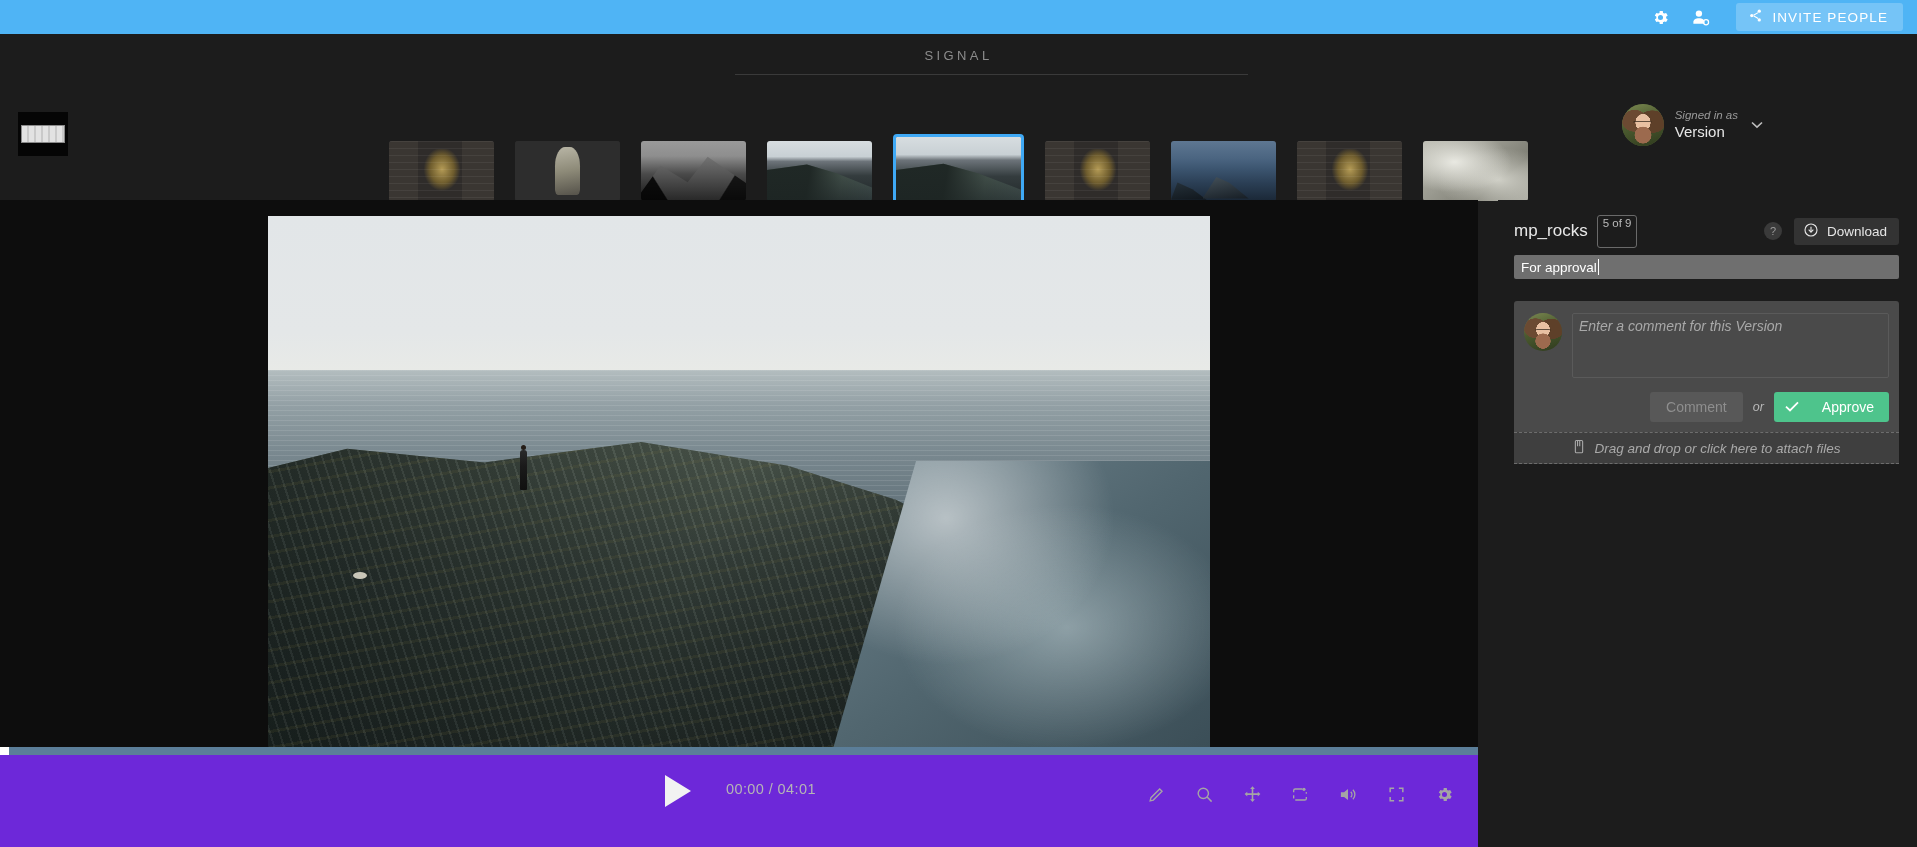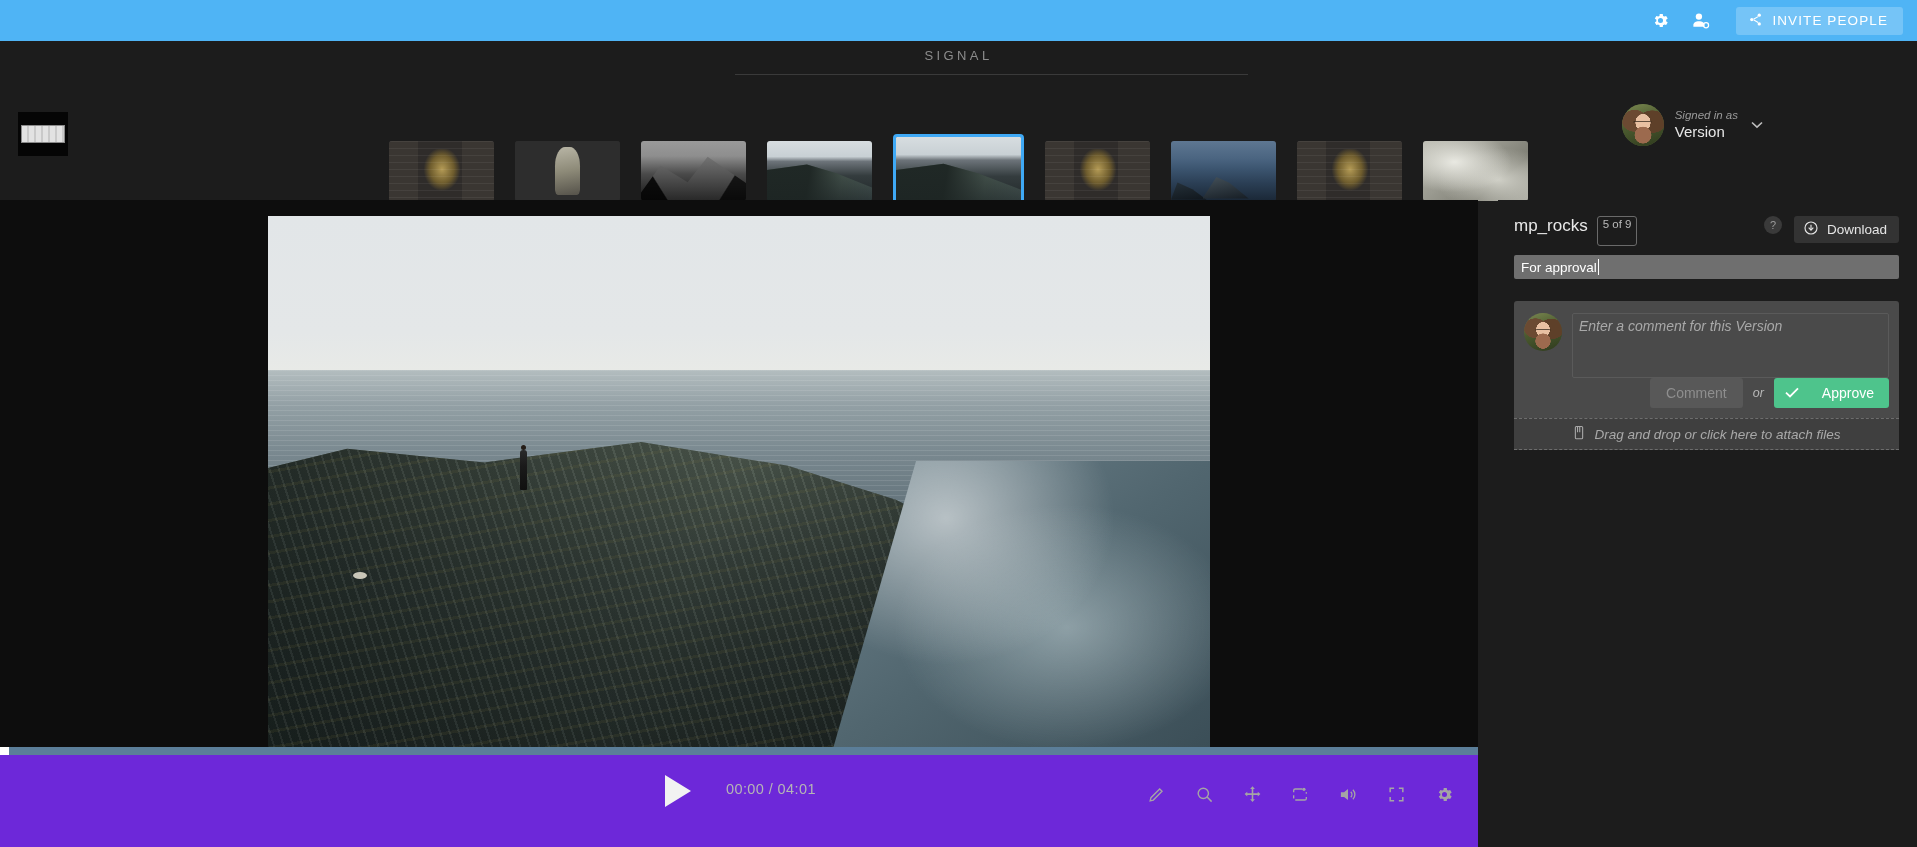--- a/index.html
+++ b/index.html
@@ -6,21 +6,21 @@
   html, body {
     width: 1917px; height: 847px;
     background: #1c1c1c;
     font-family: "Liberation Sans", sans-serif;
     overflow: hidden;
   }
   body { position: relative; }
 
   
   #topbar {
-    position: absolute; left: 0; top: 0; width: 1917px; height: 41px;
+    position: absolute; left: 0; top: 0; width: 1917px; height: 34px;
     background: #4fb4f5;
     display: flex; align-items: center; justify-content: flex-end;
     padding-right: 14px; gap: 0;
   }
   .tb-icon {
     width: 40px; height: 41px; display: flex; align-items: center; justify-content: center;
     cursor: pointer;
   }
   .tb-icon svg { display: block; }
   #invite-btn {
@@ -269,25 +269,25 @@
     position: absolute; left: 1140px; top: 14px; width: 320px; height: 50px;
     display: flex; align-items: center; justify-content: space-between;
   }
   .ctrl-icon { width: 32px; height: 32px; display: flex; align-items: center; justify-content: center; cursor: pointer; }
 
   
   #sidebar {
     position: absolute; left: 1498px; top: 200px; width: 419px; height: 647px;
     background: #1c1c1c; padding: 16px 18px 0 16px;
   }
-  #asset-row { display: flex; height: 30px; }
+  #asset-row { display: flex; align-items: center; height: 30px; }
   #asset-name { color: #e8e8e8; font-size: 17px; }
   #asset-count {
     margin-left: 9px; color: #b9b9b9; font-size: 11.5px;
-    border: 1px solid #6a6a6a; border-radius: 3px; padding: 1px 5px 2px;
+    border: 1px solid #6a6a6a; border-radius: 3px; padding: 1px 5px 18px;
   }
   #help-badge {
     margin-left: auto; width: 18px; height: 18px; border-radius: 50%;
     background: #3a3a3a; color: #9a9a9a; font-size: 11px;
     display: flex; align-items: center; justify-content: center; cursor: pointer;
   }
   #download-btn {
     margin-left: 12px; height: 27px; background: #333333; border-radius: 3px;
     display: flex; align-items: center; gap: 8px; padding: 0 12px 0 9px;
     color: #e5e5e5; font-size: 13.5px; cursor: pointer;
@@ -312,21 +312,21 @@
   #comment-top { display: flex; gap: 10px; }
   #avatar-comment { width: 38px; height: 38px; border-radius: 50%; overflow: hidden; flex: none; position: relative; }
   #comment-box {
     flex: 1; height: 65px; border: 1px solid #5a5a5a; border-radius: 2px;
     background: transparent; padding: 4px 6px;
     color: #a8a8a8; font-size: 14px; font-style: italic;
     font-family: "Liberation Sans", sans-serif; resize: none; outline: none;
   }
   #comment-box::placeholder { color: #a8a8a8; font-style: italic; }
   #comment-actions {
-    display: flex; align-items: center; justify-content: flex-end; gap: 10px;
+    margin-top: 14px; display: flex; align-items: center; justify-content: flex-end; gap: 10px;
   }
   #comment-btn {
     background: #585858; border: none; border-radius: 3px;
     color: #8e8e8e; font-size: 14px; padding: 7px 16px; cursor: pointer;
     font-family: "Liberation Sans", sans-serif;
   }
   #or-text { color: #b9b9b9; font-size: 12.5px; font-style: italic; }
   #approve-btn {
     background: #4ec48c; border: none; border-radius: 3px;
     color: #ffffff; font-size: 14px; padding: 7px 15px 7px 11px; cursor: pointer;

